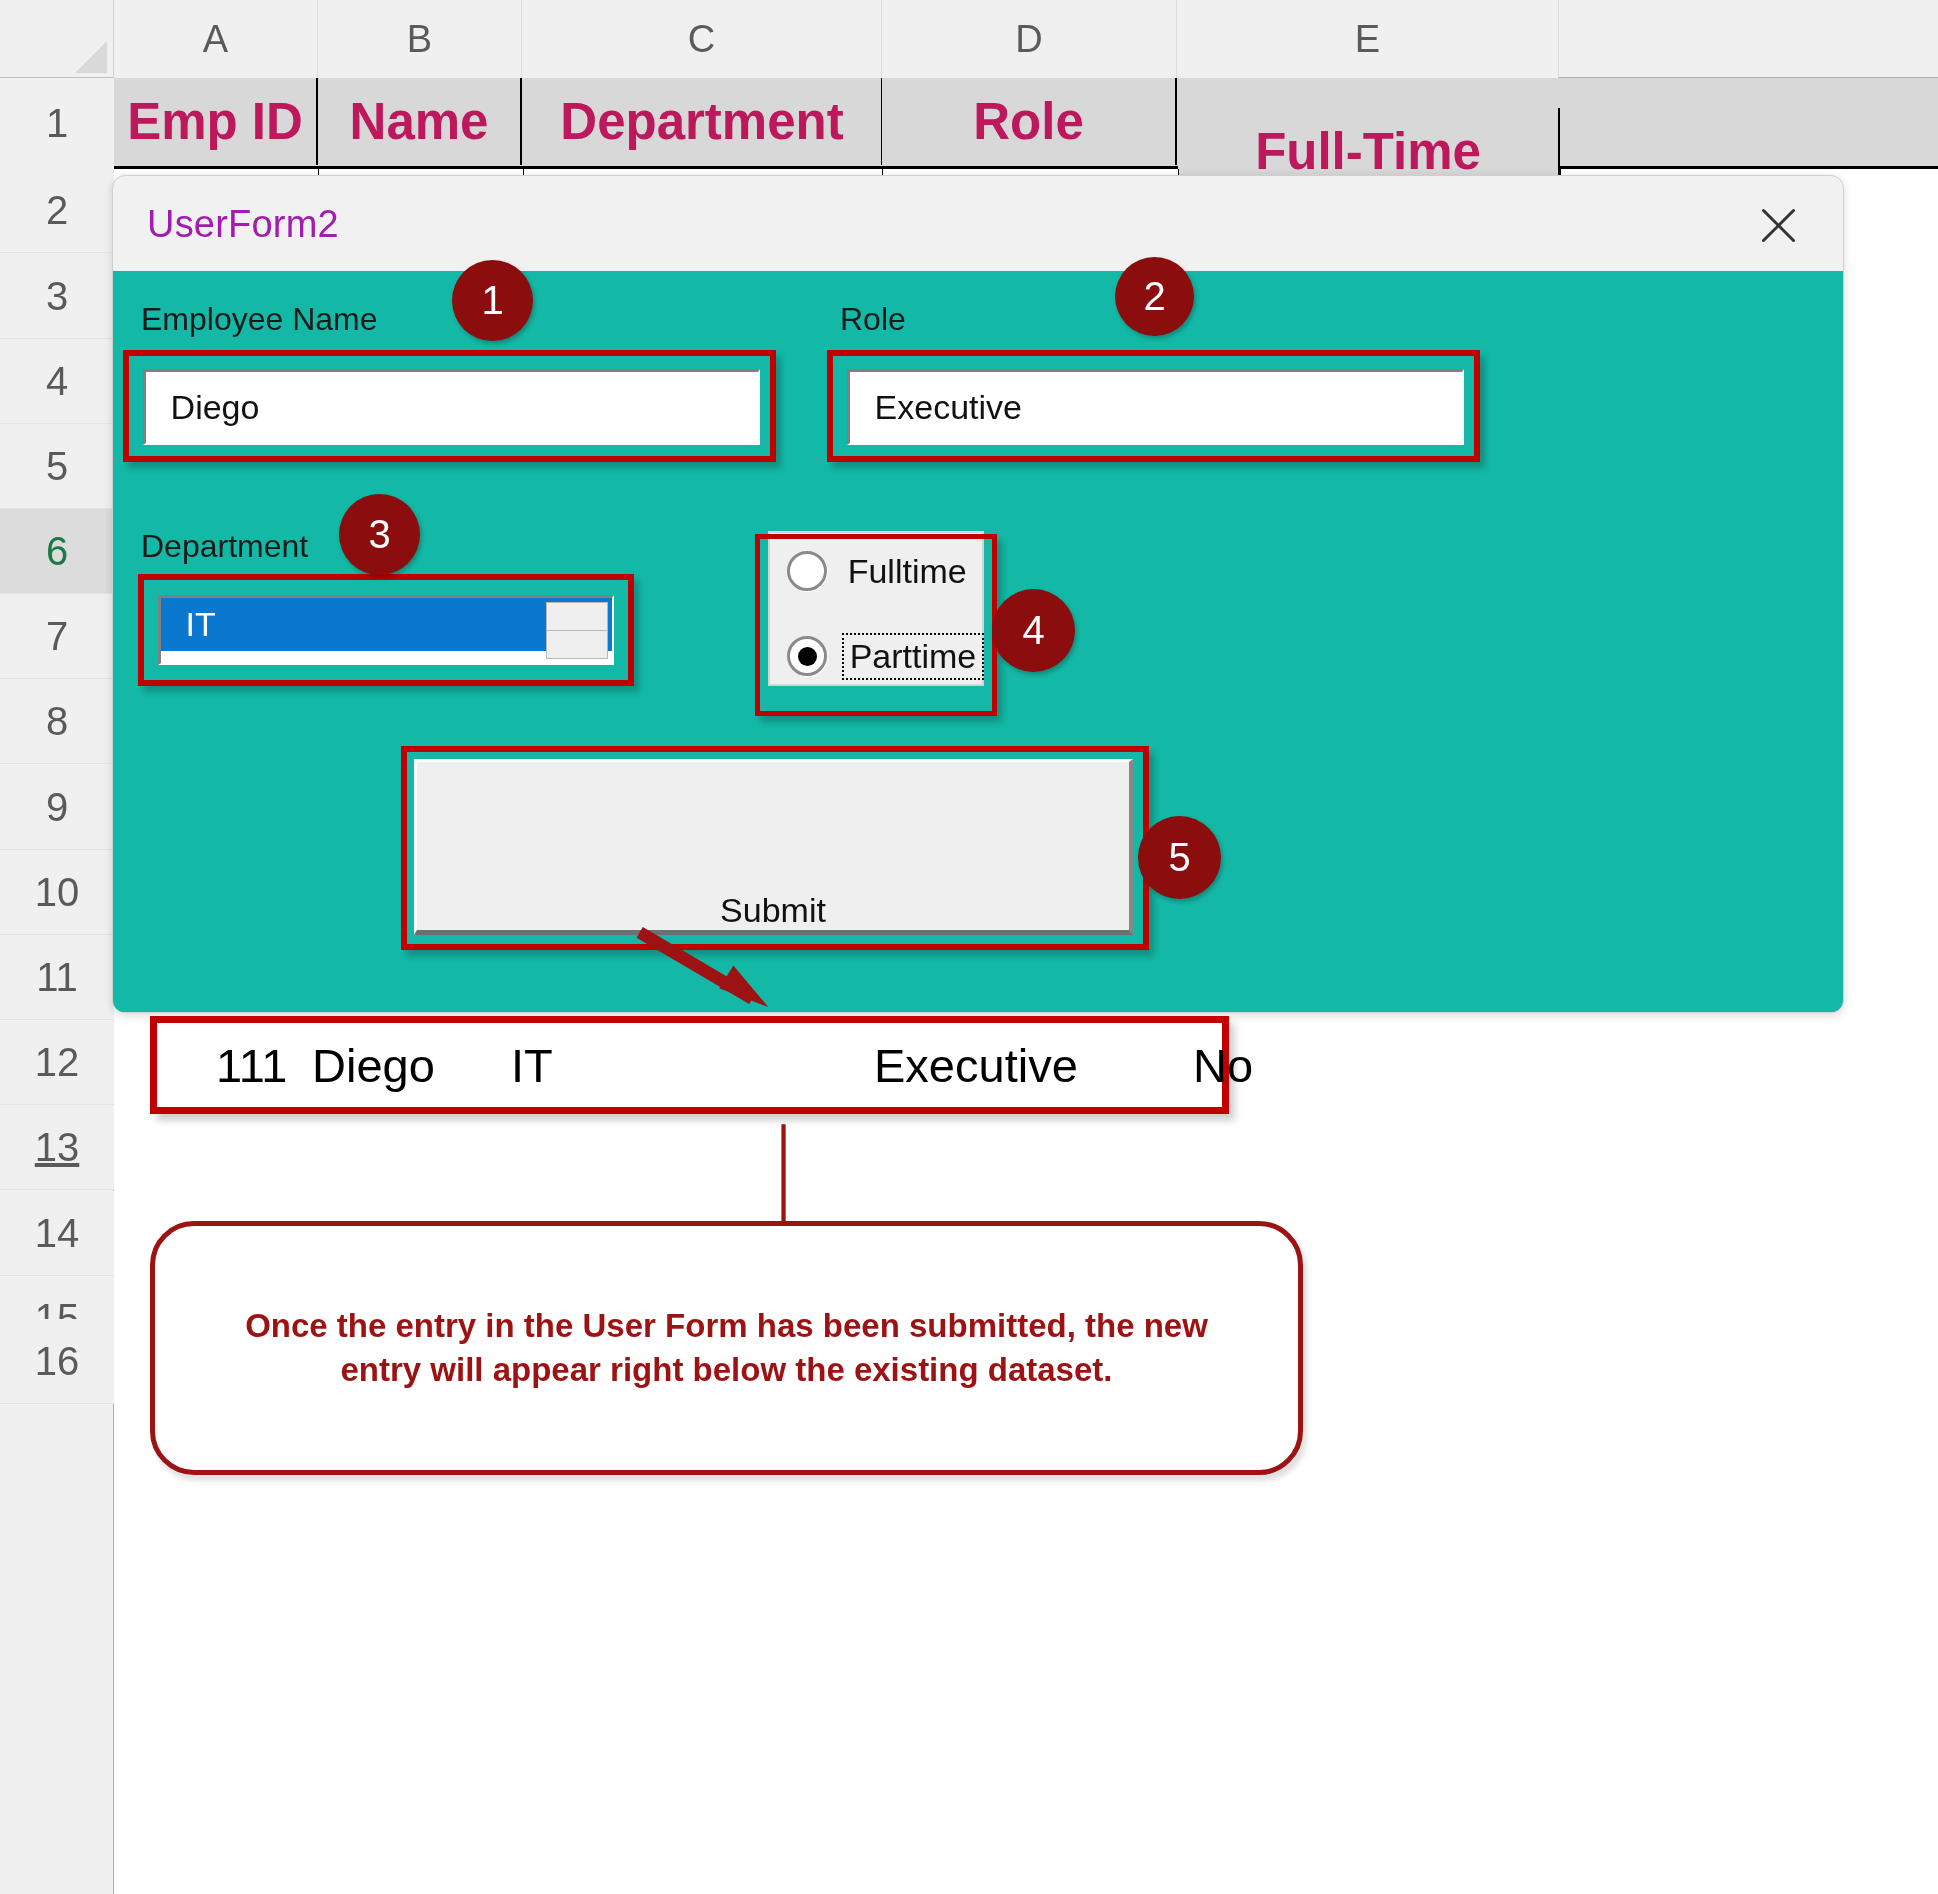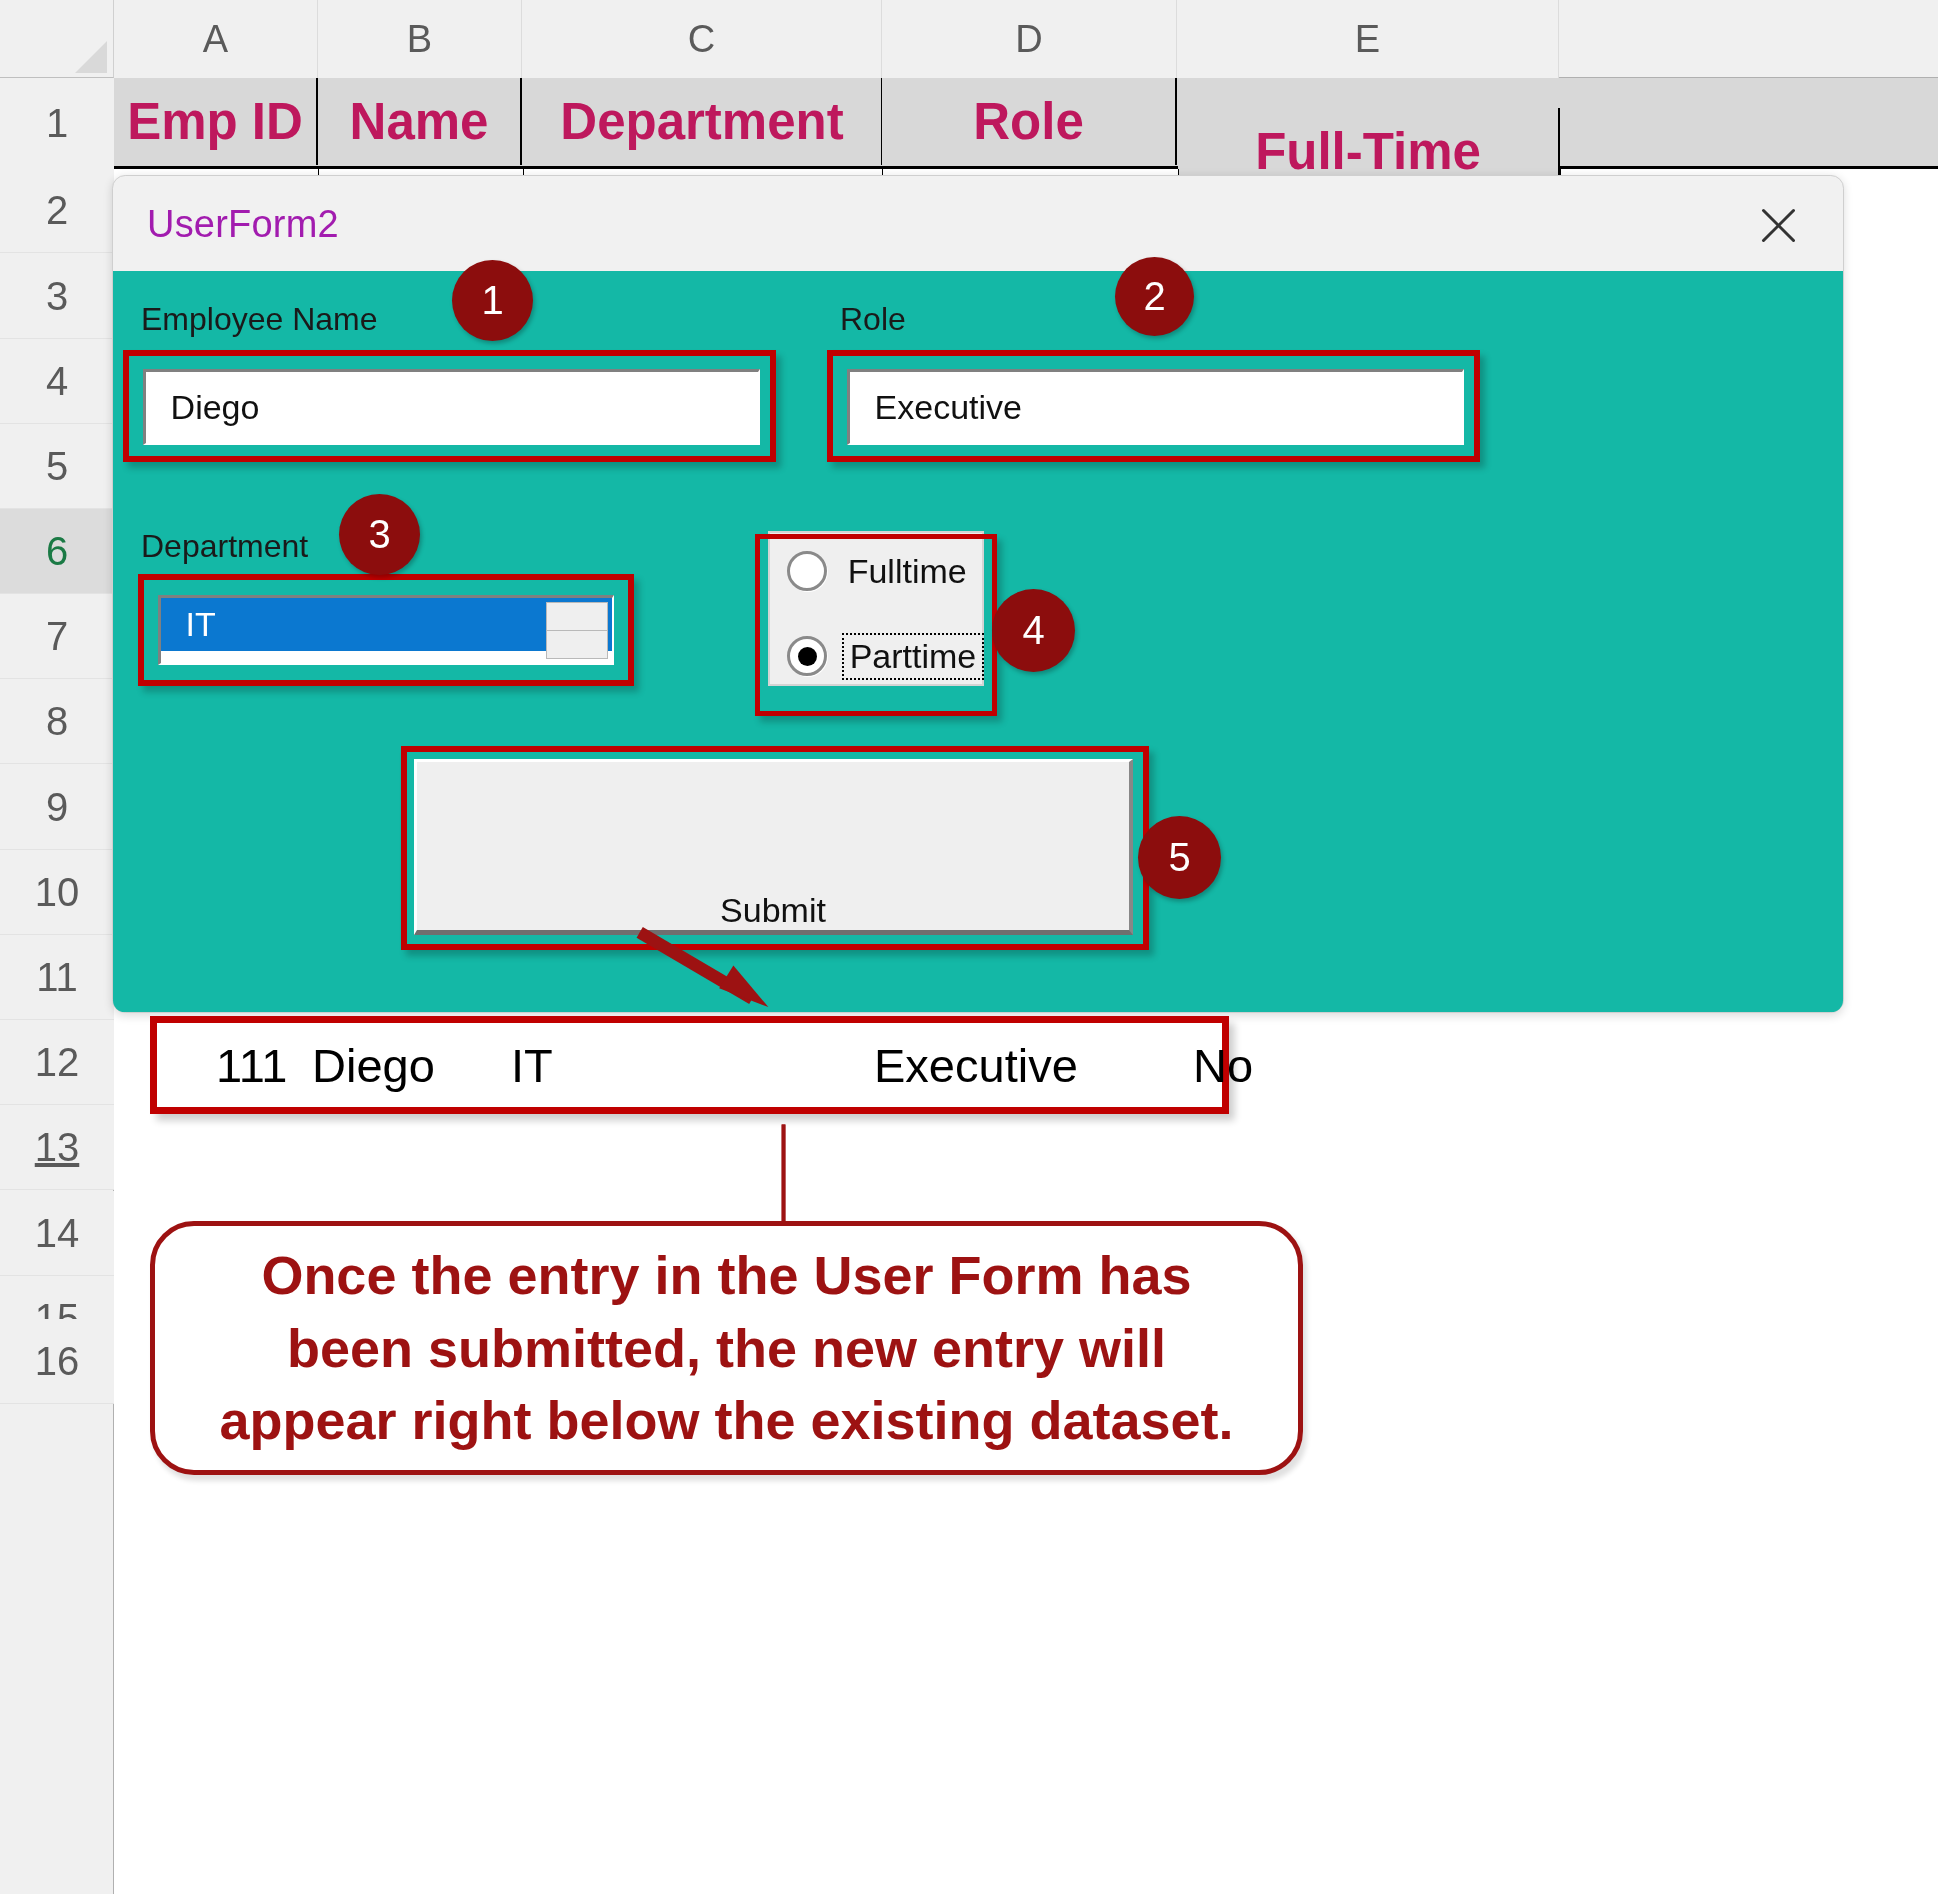--- a/index.html
+++ b/index.html
@@ -165,21 +165,21 @@
 
   
   .bubble {
     position: absolute; background: #fff;
     border: 5.7px solid #9d1212; border-radius: 44px;
     box-shadow: 3.8px 5.7px 5.7px rgba(0,0,0,.12);
     display: flex; align-items: center; justify-content: center;
     text-align: center; padding: 24.6px 57px;
   }
   .bubble span {
-    font-size: 54px; font-weight: bold; color: #9d1212; line-height: 1.34;
+    font-size: 33px; font-weight: bold; color: #9d1212; line-height: 1.34;
   }
 
   .arrow-layer { position: absolute; left: 0; top: 0; width: 1938px; height: 1895px; pointer-events: none; }
 </style>
 </head>
 <body>
 
 <div id="root">
 
   <div class="grid-corner">

